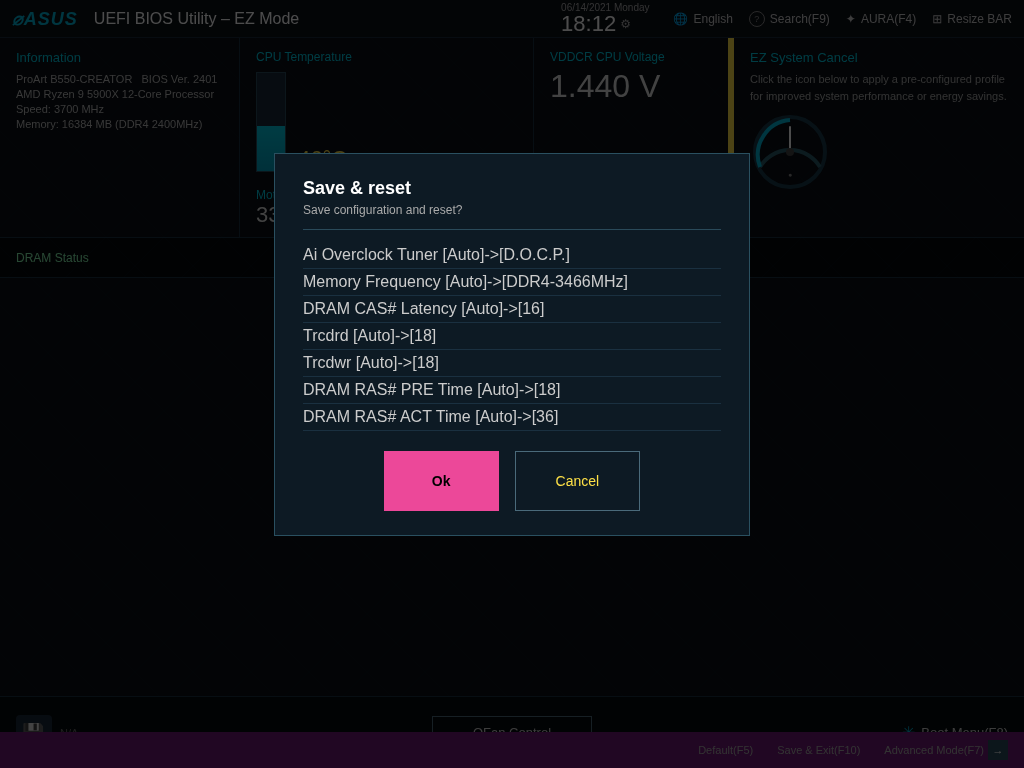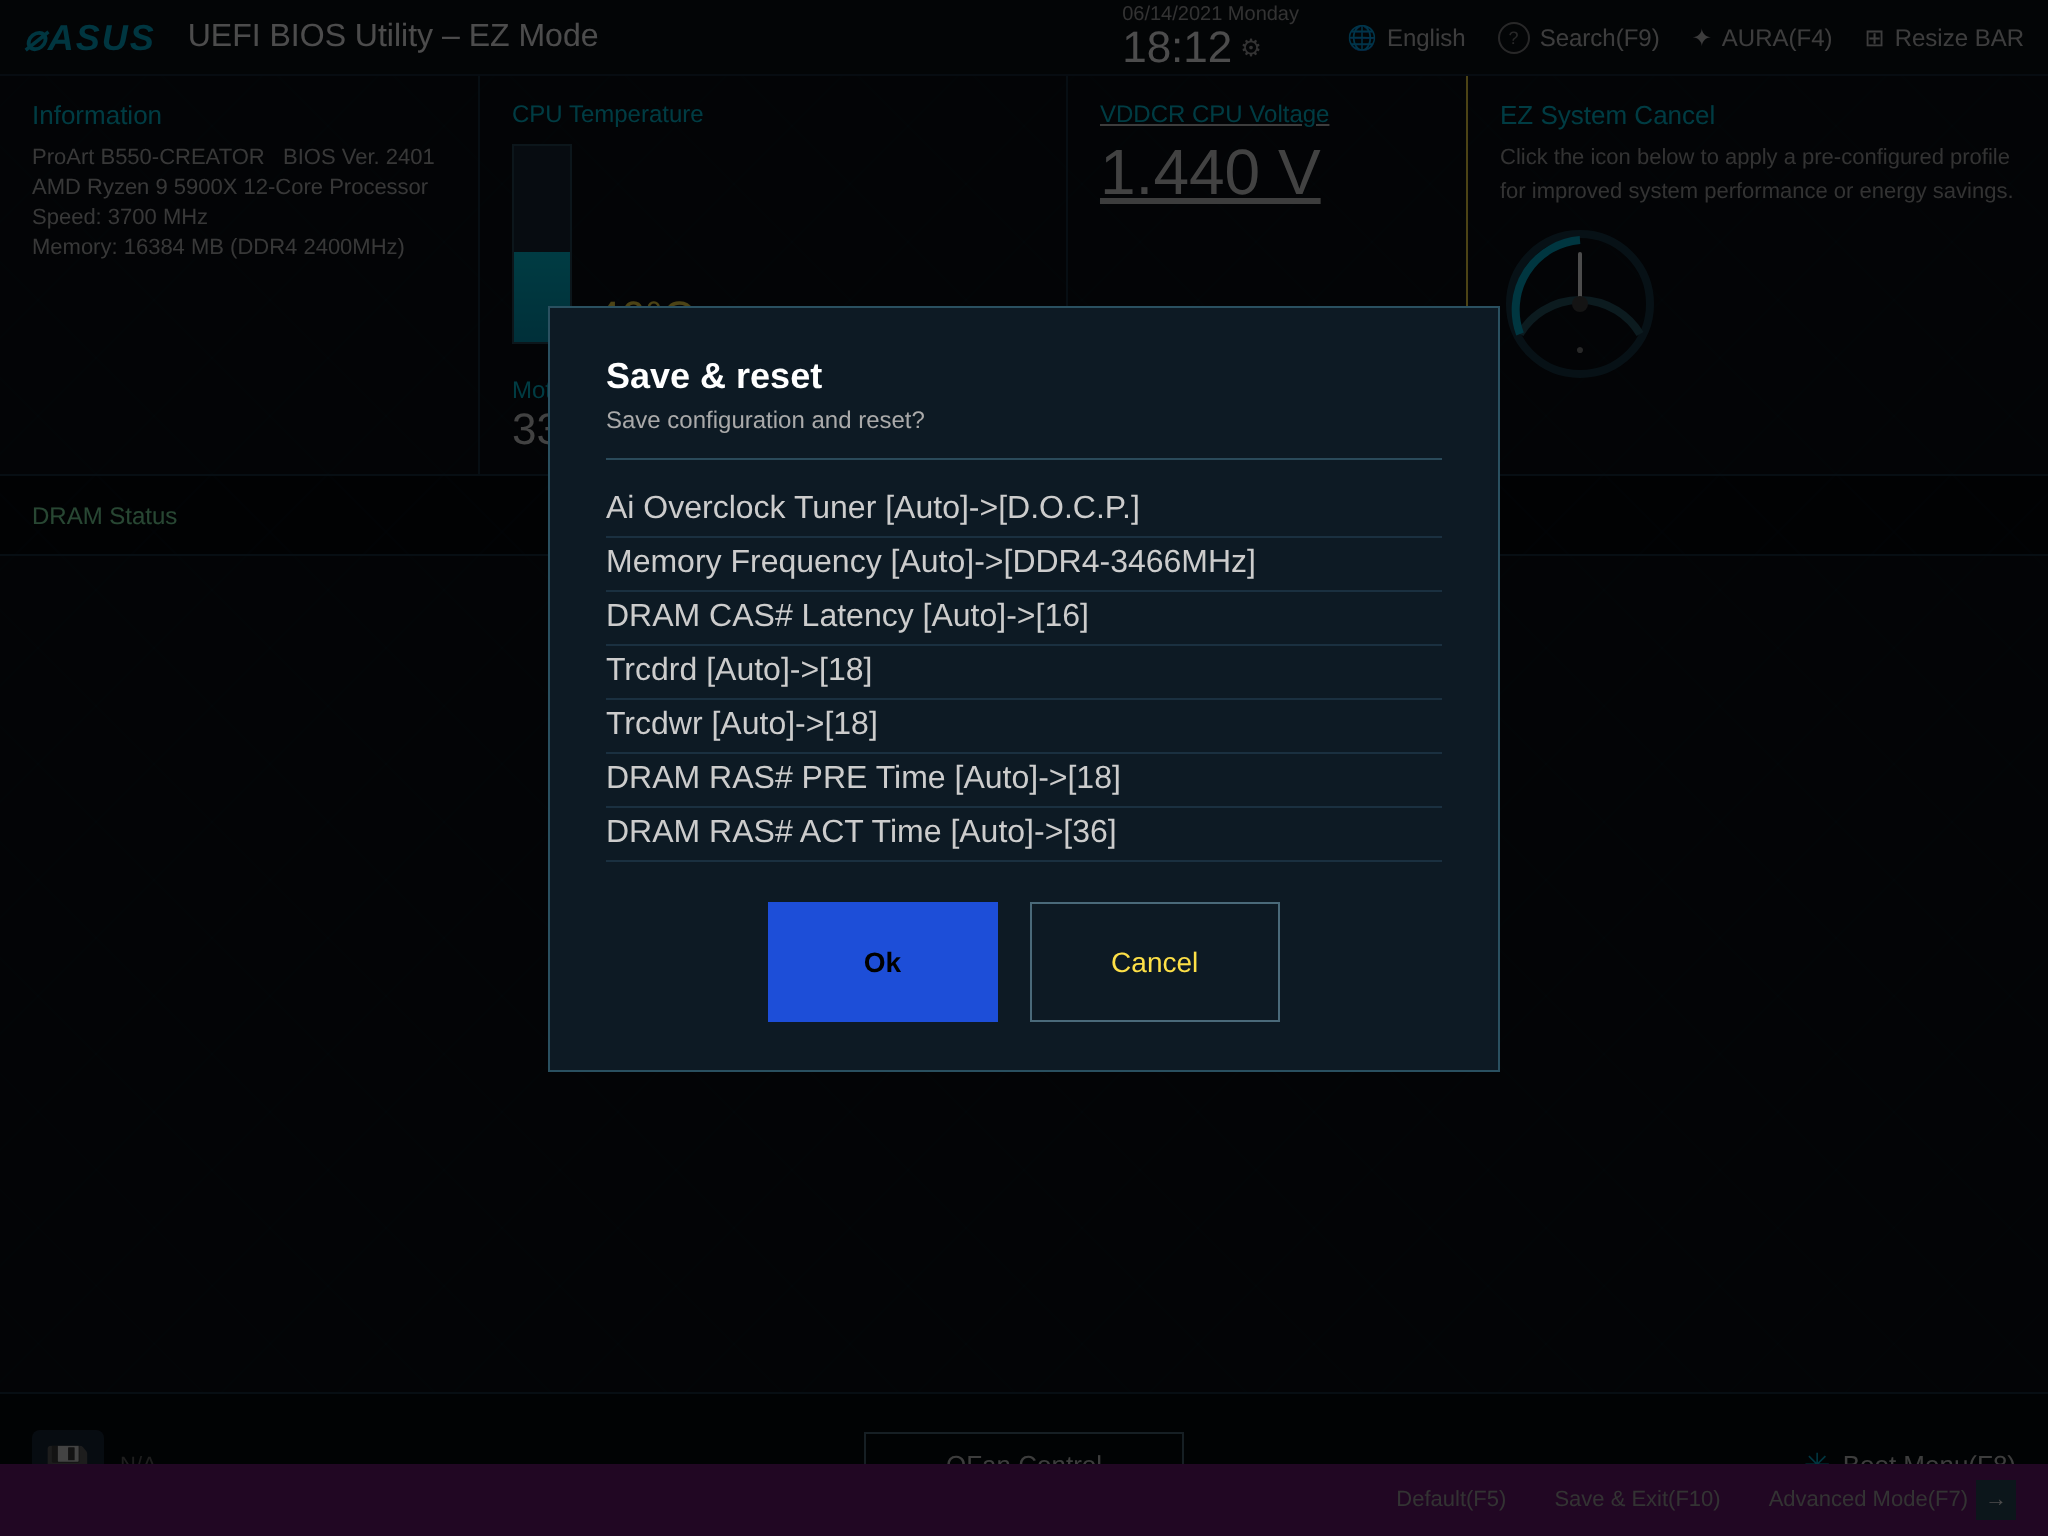--- a/index.html
+++ b/index.html
@@ -185,22 +185,21 @@
     }
 
     .mb-temp-value {
       font-size: 22px;
       color: #ddd;
     }
 
     .info-voltage {
       width: 200px;
       padding: 12px 16px;
-      border-right: 1px solid #fde047;
-      text-decoration: underline;
+      border-right: 6px solid #fde047;
     }
 
     .voltage-label {
       color: #00c8e0;
       font-size: 12px;
       margin-bottom: 4px;
     }
 
     .voltage-value {
       font-size: 32px;
@@ -310,21 +309,21 @@
     }
 
     .dialog-buttons {
       display: flex;
       justify-content: center;
       gap: 16px;
       margin-top: 16px;
     }
 
     .btn-ok {
-      background: #1d4ed8;
+      background: #ec4899;
       color: #000;
       border: none;
       padding: 22px 48px;
       font-size: 14px;
       cursor: pointer;
       font-weight: 600;
     }
 
     .btn-cancel {
       background: transparent;

